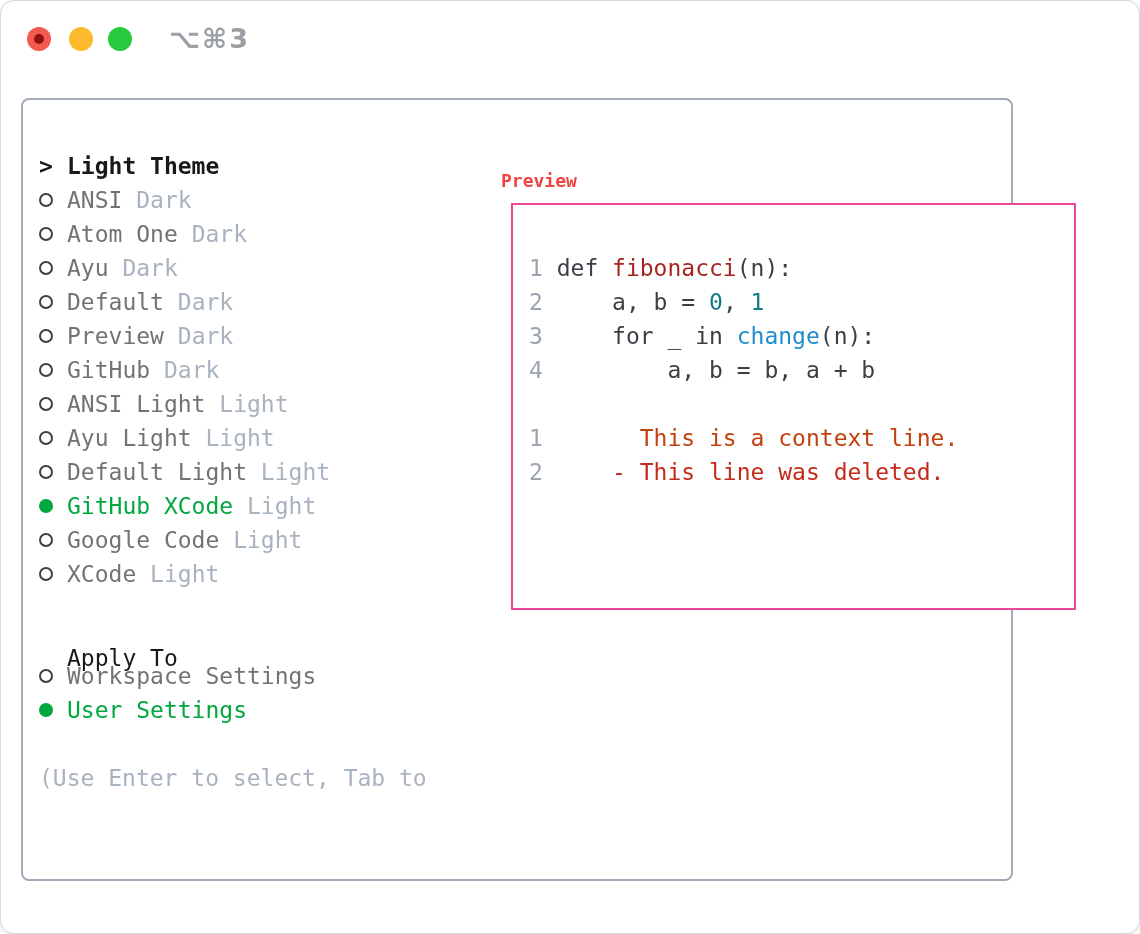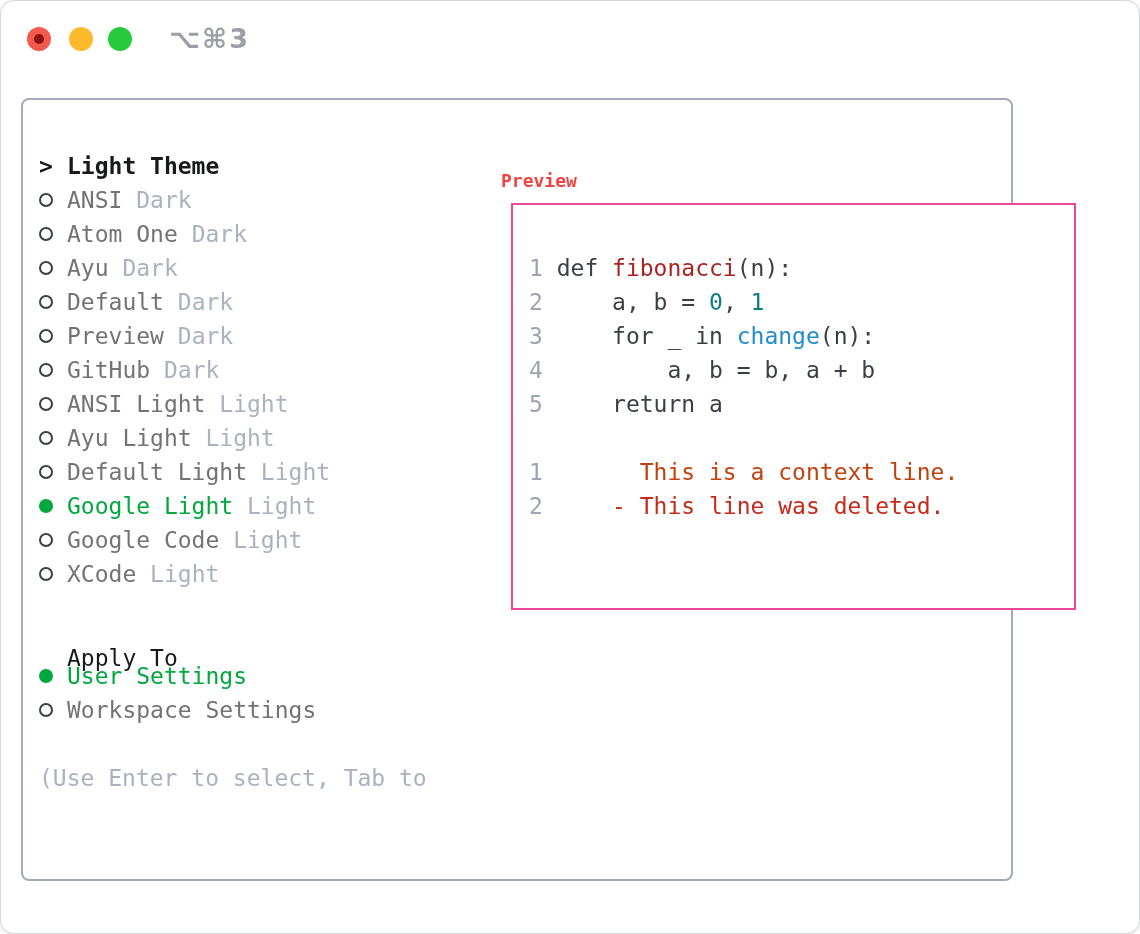--- a/index.html
+++ b/index.html
@@ -115,52 +115,51 @@
       <div id="theme-items">
           <div class="row"><span class="marker-cell"><span class="radio"></span></span><span class="item-label">ANSI</span><span class="item-tag">Dark</span></div>
           <div class="row"><span class="marker-cell"><span class="radio"></span></span><span class="item-label">Atom One</span><span class="item-tag">Dark</span></div>
           <div class="row"><span class="marker-cell"><span class="radio"></span></span><span class="item-label">Ayu</span><span class="item-tag">Dark</span></div>
           <div class="row"><span class="marker-cell"><span class="radio"></span></span><span class="item-label">Default</span><span class="item-tag">Dark</span></div>
           <div class="row"><span class="marker-cell"><span class="radio"></span></span><span class="item-label">Preview</span><span class="item-tag">Dark</span></div>
           <div class="row"><span class="marker-cell"><span class="radio"></span></span><span class="item-label">GitHub</span><span class="item-tag">Dark</span></div>
           <div class="row"><span class="marker-cell"><span class="radio"></span></span><span class="item-label">ANSI Light</span><span class="item-tag">Light</span></div>
           <div class="row"><span class="marker-cell"><span class="radio"></span></span><span class="item-label">Ayu Light</span><span class="item-tag">Light</span></div>
           <div class="row"><span class="marker-cell"><span class="radio"></span></span><span class="item-label">Default Light</span><span class="item-tag">Light</span></div>
-          <div class="row"><span class="marker-cell"><span class="radio sel"></span></span><span class="item-label sel">Google Light</span><span class="item-tag">Light</span></div>
+          <div class="row"><span class="marker-cell"><span class="radio sel"></span></span><span class="item-label sel">GitHub XCode</span><span class="item-tag">Light</span></div>
           <div class="row"><span class="marker-cell"><span class="radio"></span></span><span class="item-label">Google Code</span><span class="item-tag">Light</span></div>
           <div class="row"><span class="marker-cell"><span class="radio"></span></span><span class="item-label">XCode</span><span class="item-tag">Light</span></div>
         </div>
 
       <div class="spacer"></div>
 
       <div class="row">
         <span class="marker-cell"></span><span class="applyto-text">Apply To</span>
       </div>
 
       <div id="apply-options">
+          <div class="row"><span class="marker-cell"><span class="radio"></span></span><span class="item-label">Workspace Settings</span></div>
           <div class="row"><span class="marker-cell"><span class="radio sel"></span></span><span class="item-label sel">User Settings</span></div>
-          <div class="row"><span class="marker-cell"><span class="radio"></span></span><span class="item-label">Workspace Settings</span></div>
         </div>
 
       <div class="spacer"></div>
 
       <div class="hint" id="hint">
           <div>(Use Enter to select, Tab to</div>
         </div>
     </div>
 
     <div class="preview-header">Preview</div>
 
     <div class="preview-box">
       <div id="code">
           <div class="cline"><span class="ln" style="color: rgb(155, 164, 176);">1</span><span style="color: rgb(58, 63, 70);">def </span><span style="color: rgb(168, 36, 32);">fibonacci</span><span style="color: rgb(58, 63, 70);">(n):</span></div>
           <div class="cline"><span class="ln" style="color: rgb(155, 164, 176);">2</span><span style="color: rgb(58, 63, 70);">    a, b = </span><span style="color: rgb(15, 123, 131);">0</span><span style="color: rgb(58, 63, 70);">, </span><span style="color: rgb(15, 123, 131);">1</span></div>
           <div class="cline"><span class="ln" style="color: rgb(155, 164, 176);">3</span><span style="color: rgb(58, 63, 70);">    for _ in </span><span style="color: rgb(31, 140, 204);">change</span><span style="color: rgb(58, 63, 70);">(n):</span></div>
           <div class="cline"><span class="ln" style="color: rgb(155, 164, 176);">4</span><span style="color: rgb(58, 63, 70);">        a, b = b, a + b</span></div>
-          <div class="cline"><span class="ln" style="color: rgb(155, 164, 176);">5</span><span style="color: rgb(58, 63, 70);">    return a</span></div>
           <div class="cline"><span class="ln" style="color: rgb(155, 164, 176);"></span> </div>
           <div class="cline"><span class="ln" style="color: rgb(155, 164, 176);">1</span><span style="color: #c2410c;">      This is a context line.</span></div>
           <div class="cline"><span class="ln" style="color: rgb(155, 164, 176);">2</span><span style="color: rgb(197, 42, 26);">    - This line was deleted.</span></div>
         </div>
     </div>
 
   </div>
 </div>
 
 </body></html>

